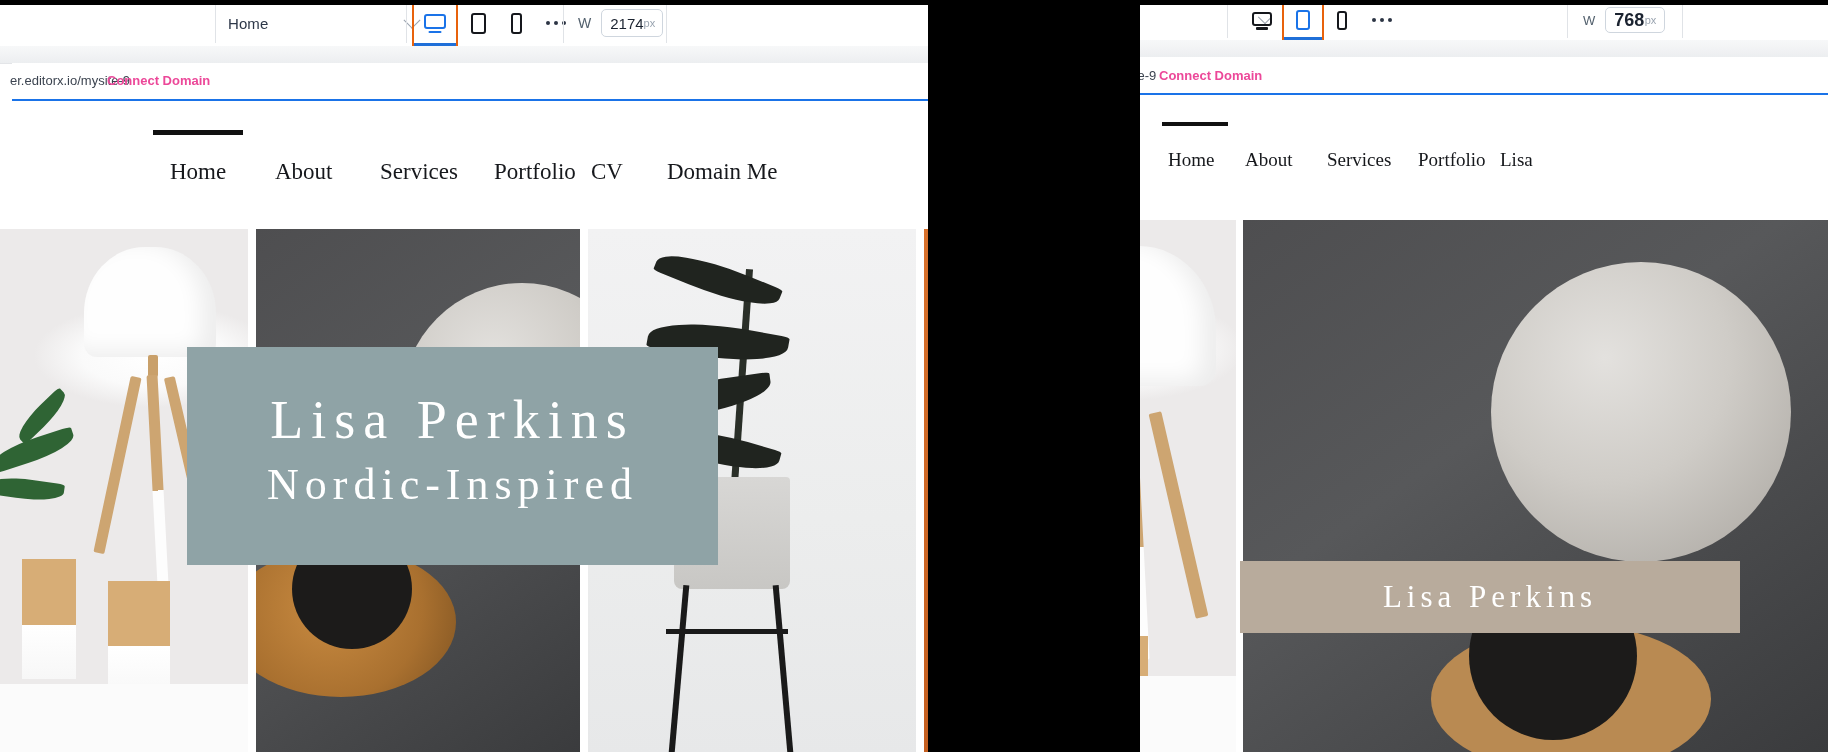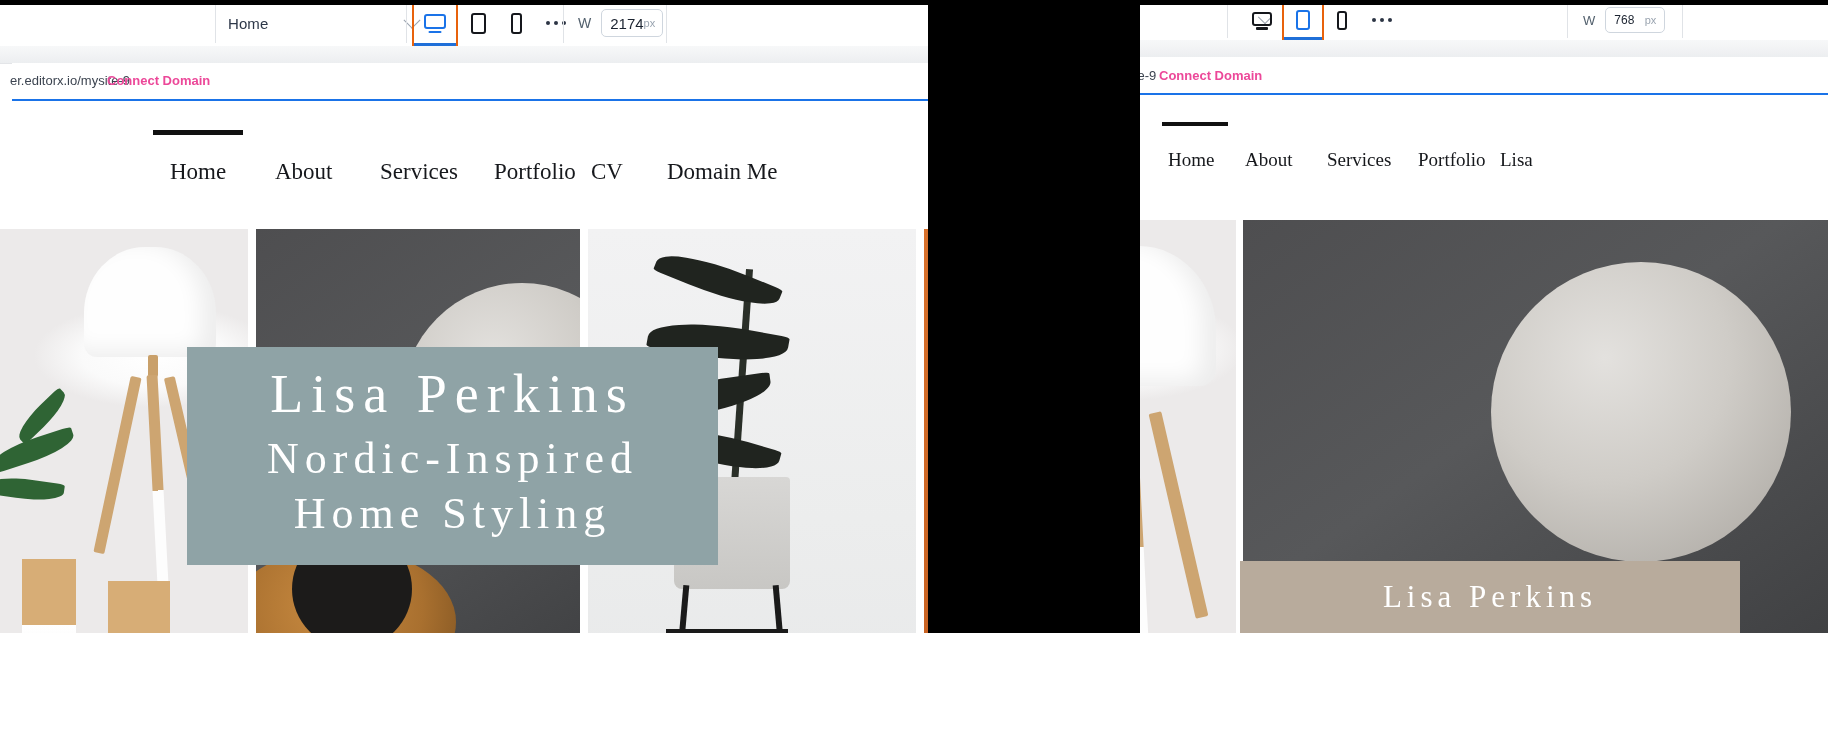--- a/index.html
+++ b/index.html
@@ -2,21 +2,21 @@
 <html><head>
 <meta charset="utf-8">
 <style>
   html,body{margin:0;padding:0;}
   body{
     width:1828px;height:756px;overflow:hidden;
     background:#ffffff;
     font-family:"Liberation Sans", sans-serif;
     -webkit-font-smoothing:antialiased;
   }
-  .stage{position:relative;width:1828px;height:633px;overflow:hidden;background:#fff;}
+  .stage{position:relative;width:1828px;height:752px;overflow:hidden;background:#fff;}
 
   
   .divider-band{
     position:absolute;top:0;left:928px;width:212px;height:756px;
     background:#000000;z-index:60;
   }
   .top-black-strip{
     position:absolute;top:0;left:0;width:1828px;height:5px;background:#000;z-index:80;
   }
 
@@ -257,21 +257,20 @@
           <div class="stand" style="left:192px;top:356px;width:6px;height:168px;transform:rotate(-5deg);"></div>
           <div class="stand" style="left:78px;top:400px;width:122px;height:5px;"></div>
         </div>
         <div class="gap" style="width:8px;"></div>
         <div class="tile ph-orange" style="width:22px;height:527px;"></div>
       </div>
 
       <div class="hero-box" style="left:187px;top:246px;width:531px;height:218px;background:#8fa3a6;">
         <div class="hero-title" style="font-size:54px;letter-spacing:8px;line-height:1;margin-top:-4px;">Lisa Perkins</div>
         <div class="hero-sub" style="font-size:44px;letter-spacing:6px;line-height:1.35;margin-top:8px;">Nordic-Inspired</div>
-        <div class="hero-sub" style="font-size:44px;letter-spacing:6px;line-height:1.2;">Home Styling</div>
       </div>
     </div>
   </div>
 
   <div class="divider-band"></div>
 
   <div class="panel panel-right">
 
     <div class="toolbar" style="height:40px;">
       <div class="tb-sep" style="position:absolute;left:66px;top:2px;bottom:2px;"></div>
@@ -304,21 +303,21 @@
               <i style="width:4px;height:4px;"></i>
           </span>
         </div>
       </div>
 
       <div class="tb-sep" style="position:absolute;left:627px;top:2px;bottom:2px;"></div>
 
       <div class="w-field" style="position:absolute;left:643px;top:0;height:40px;gap:10px;">
         <span class="w-label" style="font-size:13px;">W</span>
         <span class="w-input" style="width:60px;height:26px;padding:0 8px;align-items:center;justify-content:space-between;">
-          <span class="w-val" style="font-size:12px;">768</span>
+          <span class="w-val" style="font-size:18px;font-weight:bold;">768</span>
           <span class="w-unit" style="font-size:11px;">px</span>
         </span>
       </div>
 
       <div class="tb-sep" style="position:absolute;left:742px;top:2px;bottom:2px;"></div>
     </div>
 
     <div class="toolbar-gradient" style="top:40px;height:17px;"></div>
 
     <div class="urlbar" style="position:absolute;top:57px;left:0;width:888px;height:36px;">

